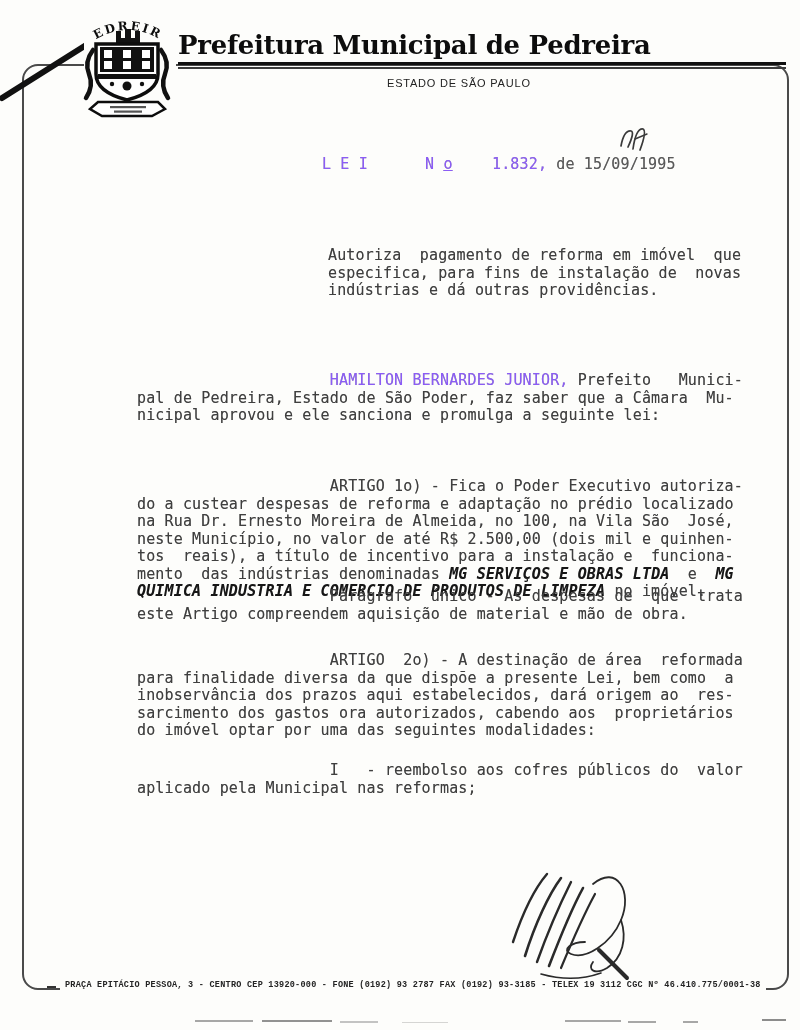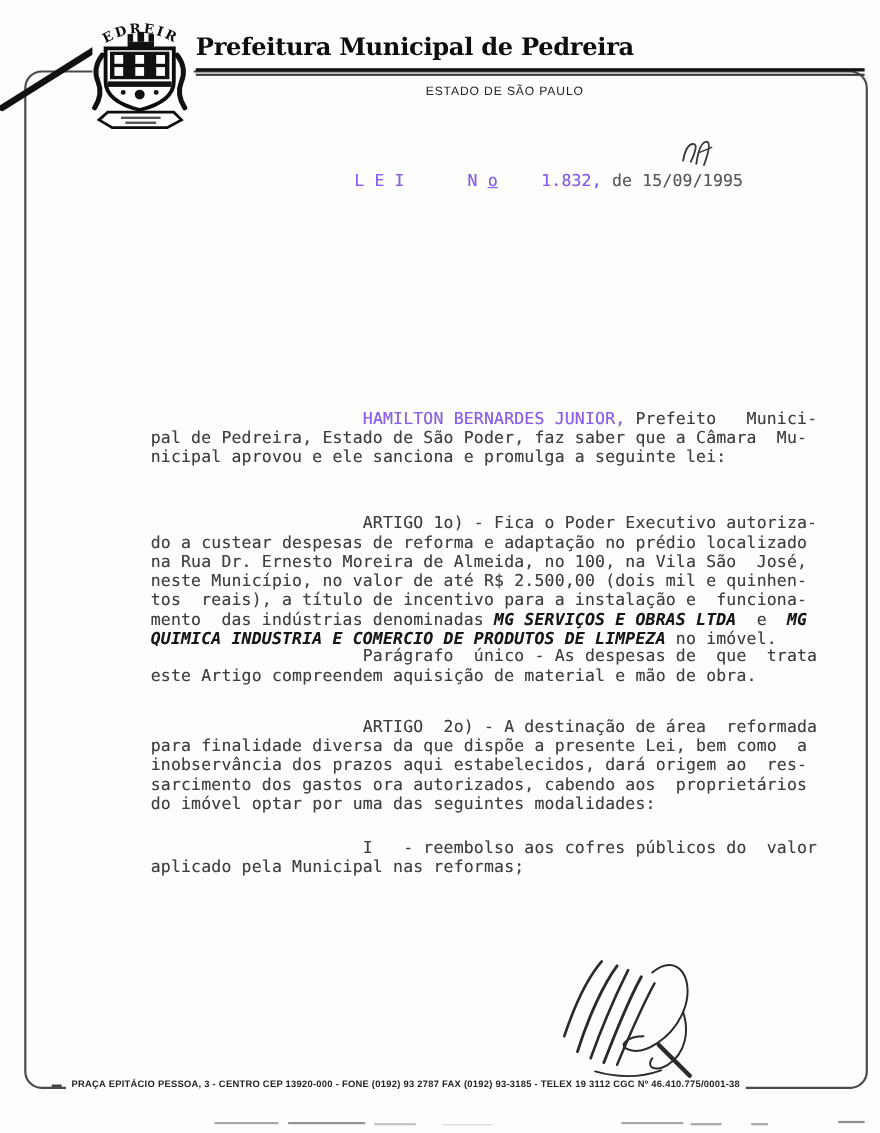--- a/index.html
+++ b/index.html
@@ -6,34 +6,34 @@
   #page{position:relative;width:800px;height:1030px;background:#fdfdfb;overflow:hidden;
         font-family:"DejaVu Sans Mono",monospace;color:#3f3f3f;}
   .abs{position:absolute;}
   
   #frame{position:absolute;left:22px;top:64px;width:763px;height:922px;
          border:2px solid #4a4a4a;border-radius:16px;}
   #rule1{position:absolute;left:178px;top:62px;width:608px;height:3px;background:#111;}
   #rule2{position:absolute;left:178px;top:67px;width:608px;height:2px;background:#3c3c3c;}
   
   #title{position:absolute;left:178px;top:30px;font-family:"DejaVu Serif",serif;
-         font-weight:bold;font-size:22px;letter-spacing:-0.3px;color:#0d0d0d;white-space:nowrap;}
+         font-weight:bold;font-size:26px;letter-spacing:-0.3px;color:#0d0d0d;white-space:nowrap;}
   #subtitle{position:absolute;left:387px;top:77px;font-family:"Liberation Sans",sans-serif;
             font-size:11px;letter-spacing:0.8px;color:#222;}
   
   pre,.tw{margin:0;font-family:"DejaVu Sans Mono",monospace;font-size:15px;line-height:17.5px;
       letter-spacing:0.15px;white-space:pre;color:#3f3f3f;text-shadow:0 0 0.5px rgba(90,90,90,.55);}
   .b{font-weight:normal;color:#8b5cf6;}
   .bi{font-weight:bold;font-style:italic;color:#161616;}
   .und{text-decoration:underline;}
   .lite{color:#5a5a5a;}
   .leiline span{white-space:pre;}
   
   #footer-text{position:absolute;left:60px;top:980px;background:#fdfdfb;padding:0 5px;
-               font-family:Liberation Sans, sans-serif;font-weight:bold;font-size:8.5px;
+               font-family:Liberation Mono, monospace;font-weight:bold;font-size:8.5px;
                letter-spacing:0.25px;color:#242424;white-space:nowrap;z-index:5;}
   #footer-dash{position:absolute;left:47px;top:986px;width:9px;height:2px;background:#333;z-index:5;}
   .noise{position:absolute;height:2px;background:#8a8a8a;opacity:.75;}
   svg{display:block;}
 </style>
 </head>
 <body>
 
 <div id="page">
 
@@ -85,26 +85,29 @@
     <path d="M17,27 Q20,6 27,7 Q31,9 24,28" fill="none" stroke="#3a3a3a" stroke-width="1.7" stroke-linecap="round"></path>
     <path d="M19,17 L31,12" fill="none" stroke="#3a3a3a" stroke-width="1.4" stroke-linecap="round"></path>
   </svg>
 
   <div class="leiline">
     <span class="abs tw b" style="left:322px;top:156px">L E I</span>
     <span class="abs tw b" style="left:425px;top:156px"><span>N </span><span class="und">o</span></span>
     <span class="abs tw" style="left:492px;top:156px"><span class="b">1.832,</span><span class="lite"> de 15/09/1995</span></span>
   </div>
 
+  <pre class="abs" style="left:328px;top:247px">Autoriza  pagamento de reforma em imóvel  que
+especifica, para fins de instalação de  novas
+indústrias e dá outras providências.</pre>
 
   <pre class="abs" style="left:137px;top:372px"><span>                     </span><span class="b">HAMILTON BERNARDES JUNIOR,</span><span> Prefeito   Munici-
 pal de Pedreira, Estado de São Poder, faz saber que a Câmara  Mu-
 nicipal aprovou e ele sanciona e promulga a seguinte lei:</span></pre>
 
-  <pre class="abs" style="left:137px;top:467px"><span>                     ARTIGO 1o) - Fica o Poder Executivo autoriza-
+  <pre class="abs" style="left:137px;top:478px"><span>                     ARTIGO 1o) - Fica o Poder Executivo autoriza-
 do a custear despesas de reforma e adaptação no prédio localizado
 na Rua Dr. Ernesto Moreira de Almeida, no 100, na Vila São  José,
 neste Município, no valor de até R$ 2.500,00 (dois mil e quinhen-
 tos  reais), a título de incentivo para a instalação e  funciona-
 mento  das indústrias denominadas </span><span class="bi">MG SERVIÇOS E OBRAS LTDA</span><span>  e  </span><span class="bi">MG
 QUIMICA INDUSTRIA E COMERCIO DE PRODUTOS DE LIMPEZA</span><span> no imóvel.</span></pre>
 
   <pre class="abs" style="left:137px;top:588px">                     Parágrafo  único - As despesas de  que  trata
 este Artigo compreendem aquisição de material e mão de obra.</pre>
 

